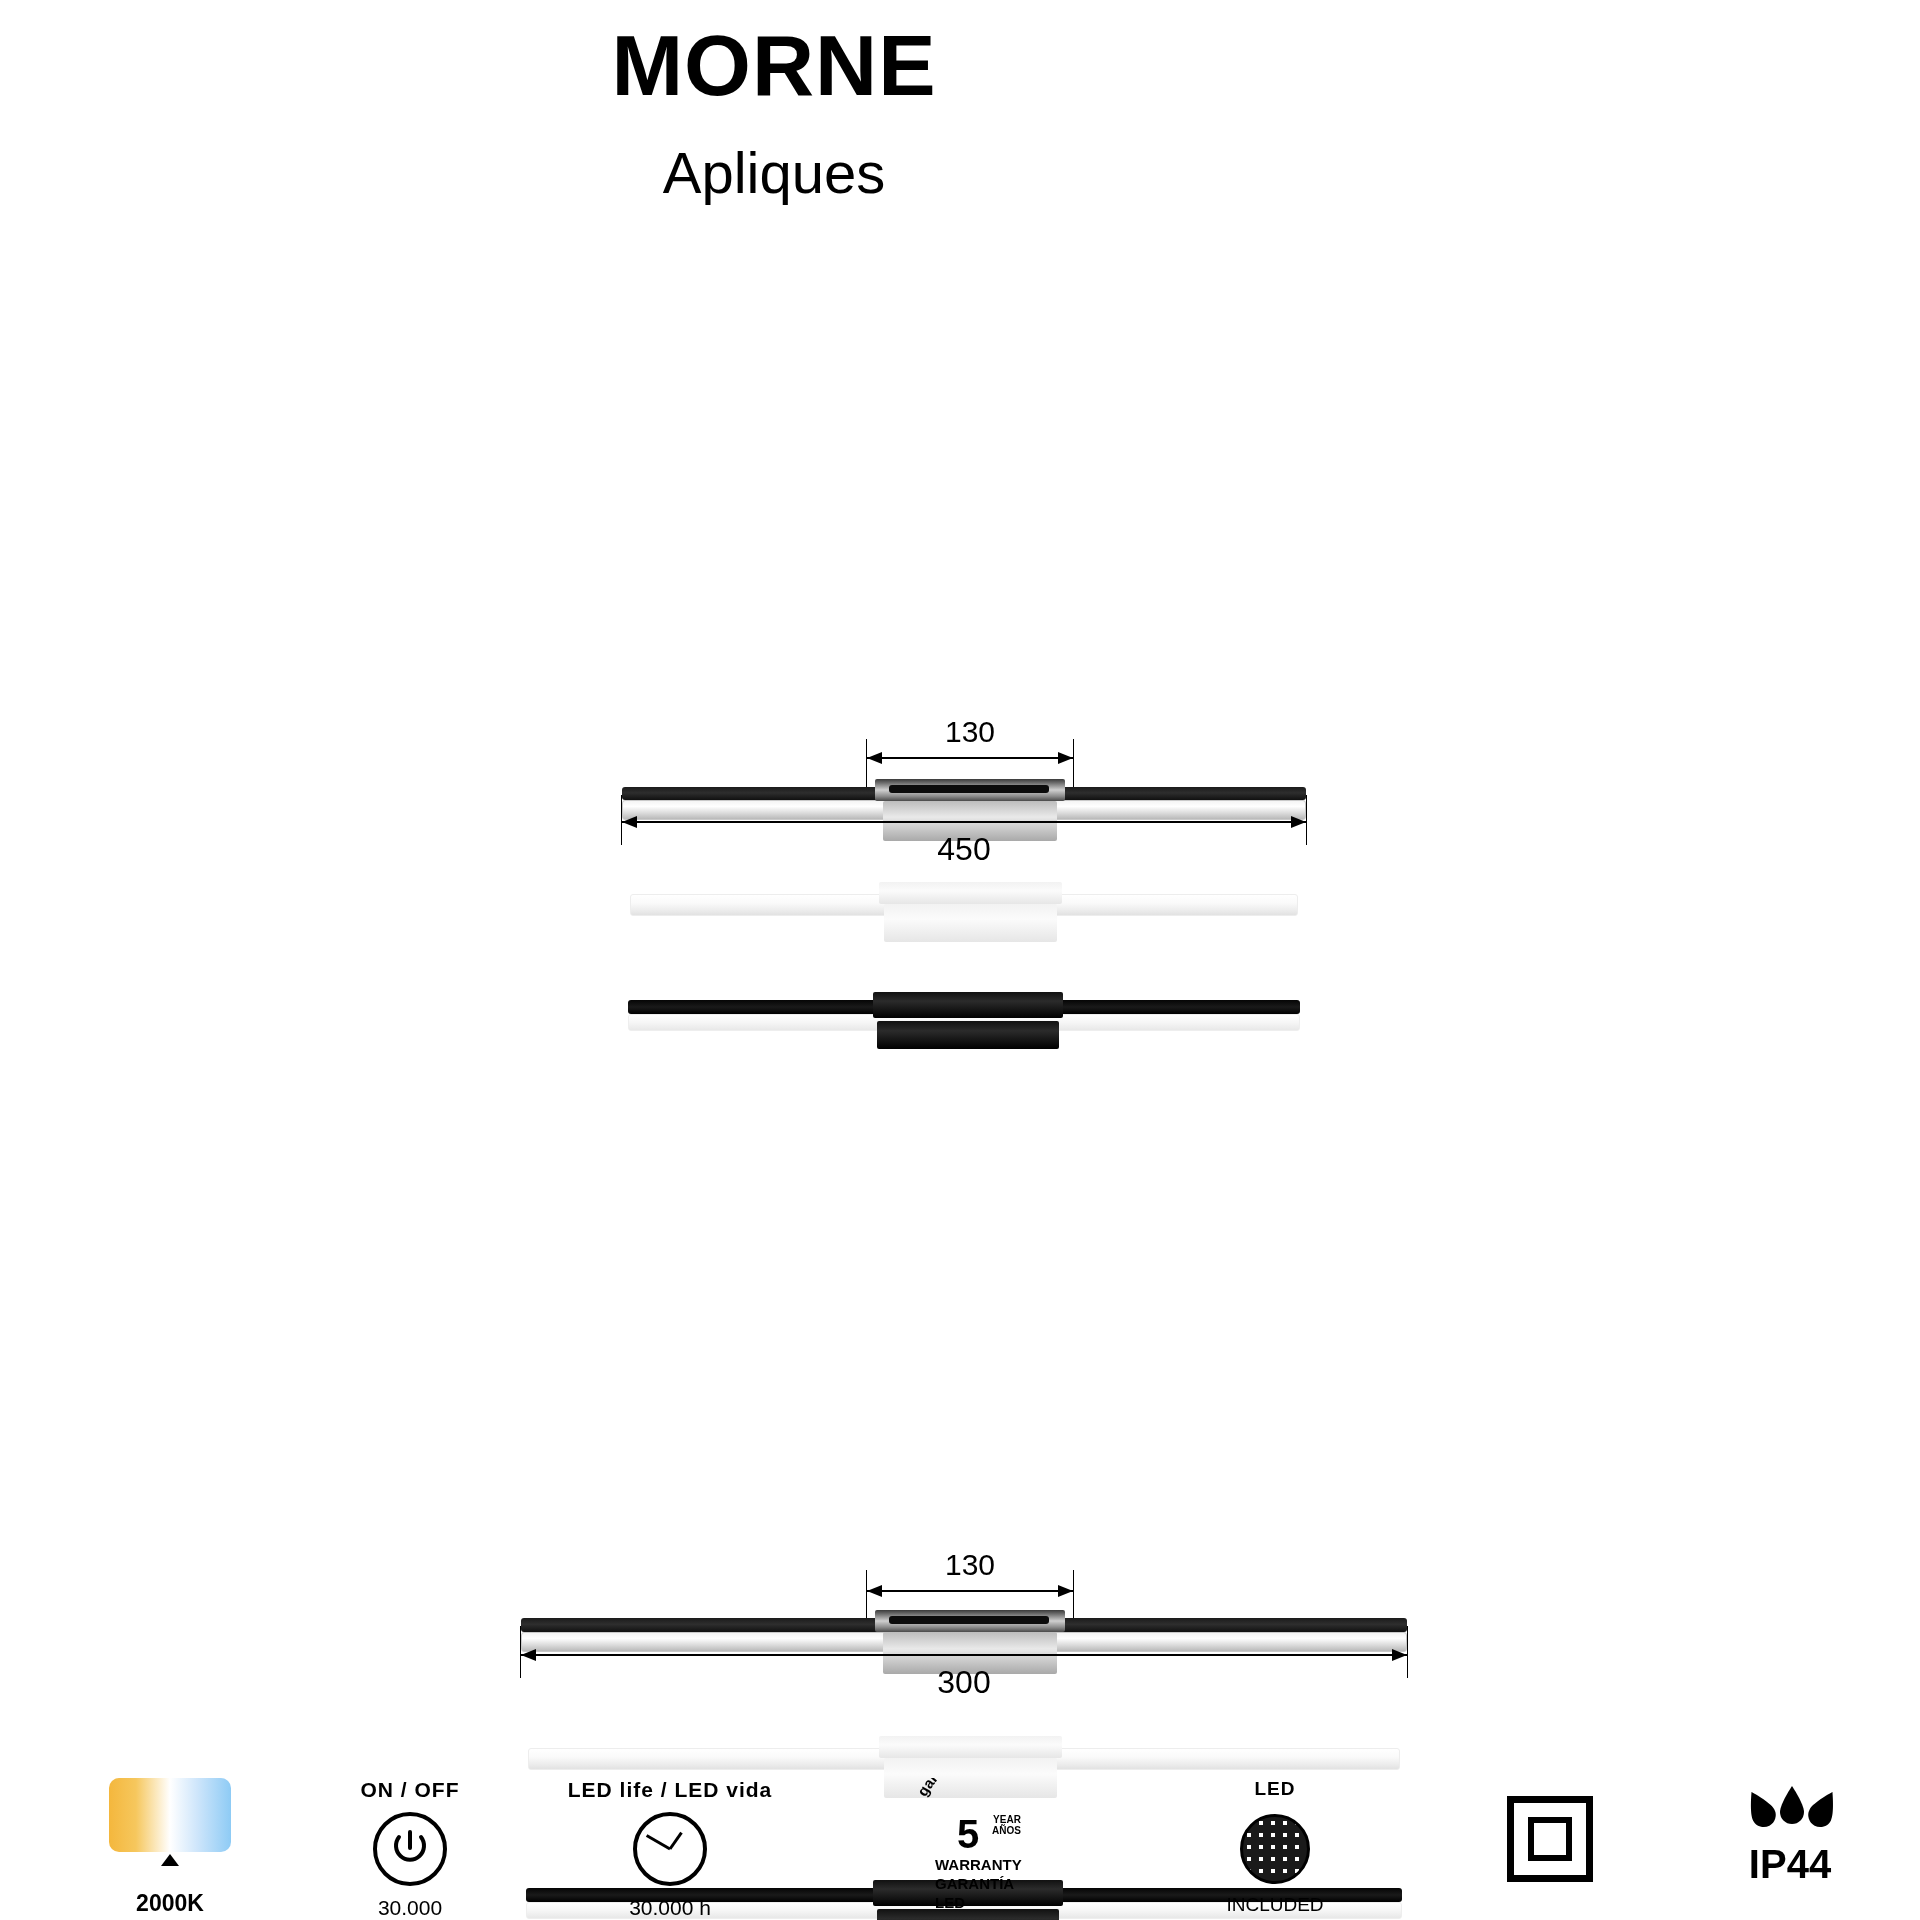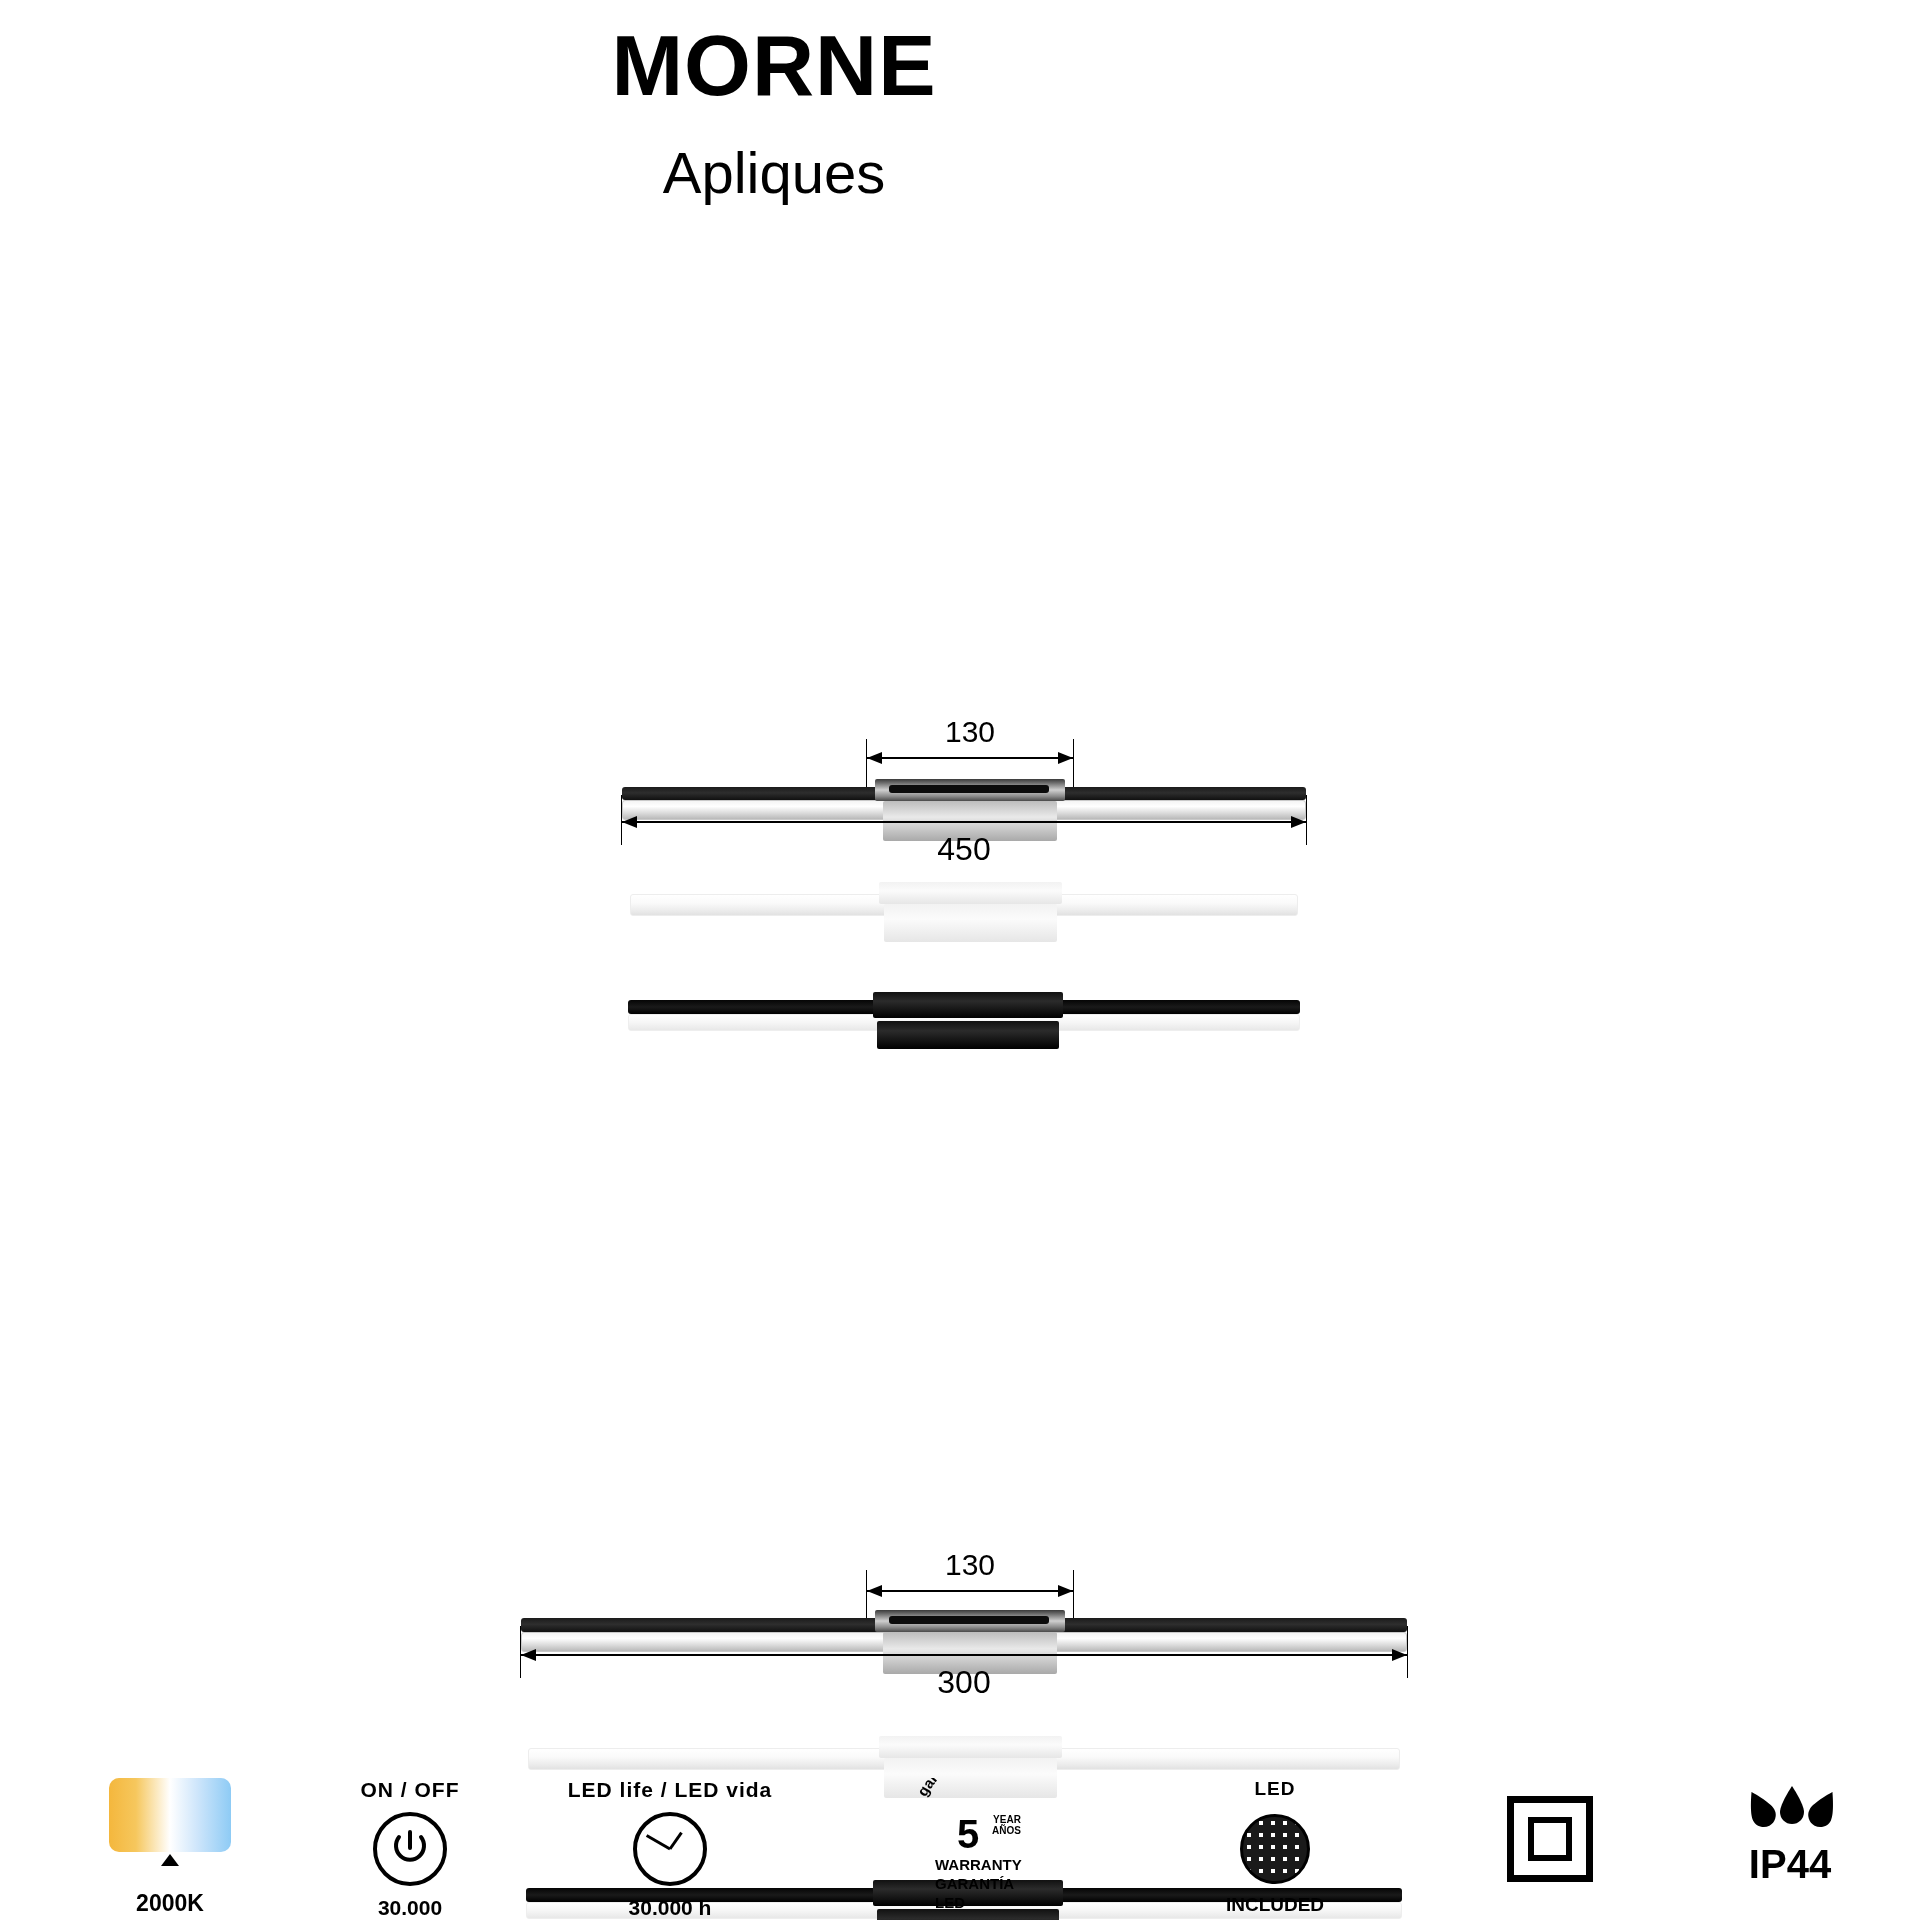--- a/index.html
+++ b/index.html
@@ -159,21 +159,21 @@
     width: 74px; height: 74px;
     border: 4px solid #000;
     border-radius: 50%;
     margin: 10px auto 0;
     position: relative;
     box-sizing: border-box;
   }
   .arc-top {
     font-size: 21px; font-weight: bold; letter-spacing: 1px;
   }
-  .small-under { font-size: 21px; font-weight: bold; margin-top: 10px; }
+  .small-under { font-size: 21px; font-weight: normal; margin-top: 10px; }
 
   
   .clock {
     width: 74px; height: 74px;
     border: 4px solid #000;
     border-radius: 50%;
     margin: 10px auto 0;
     position: relative;
     box-sizing: border-box;
   }

